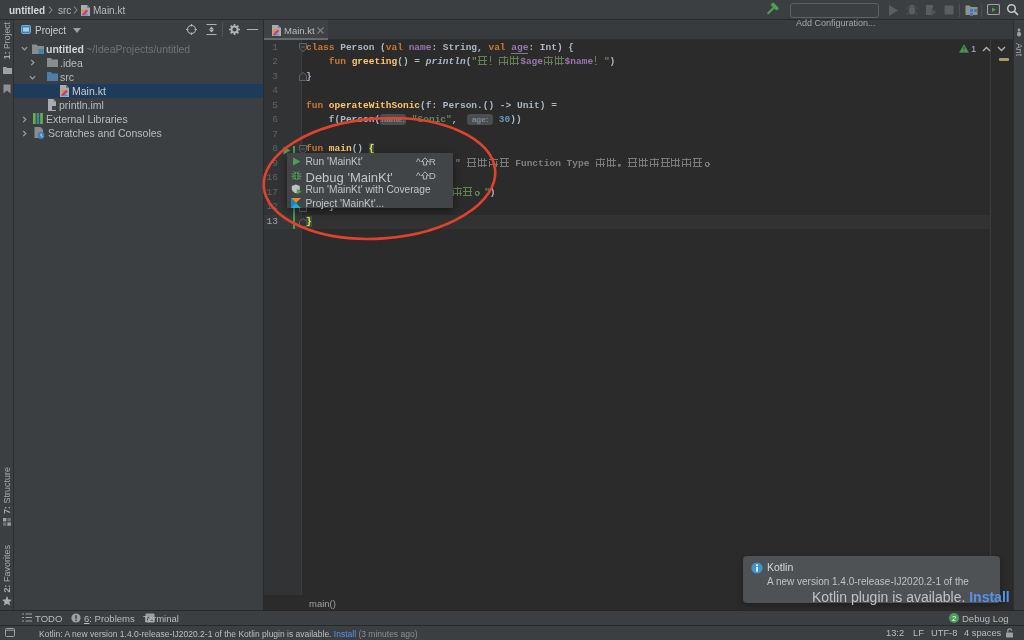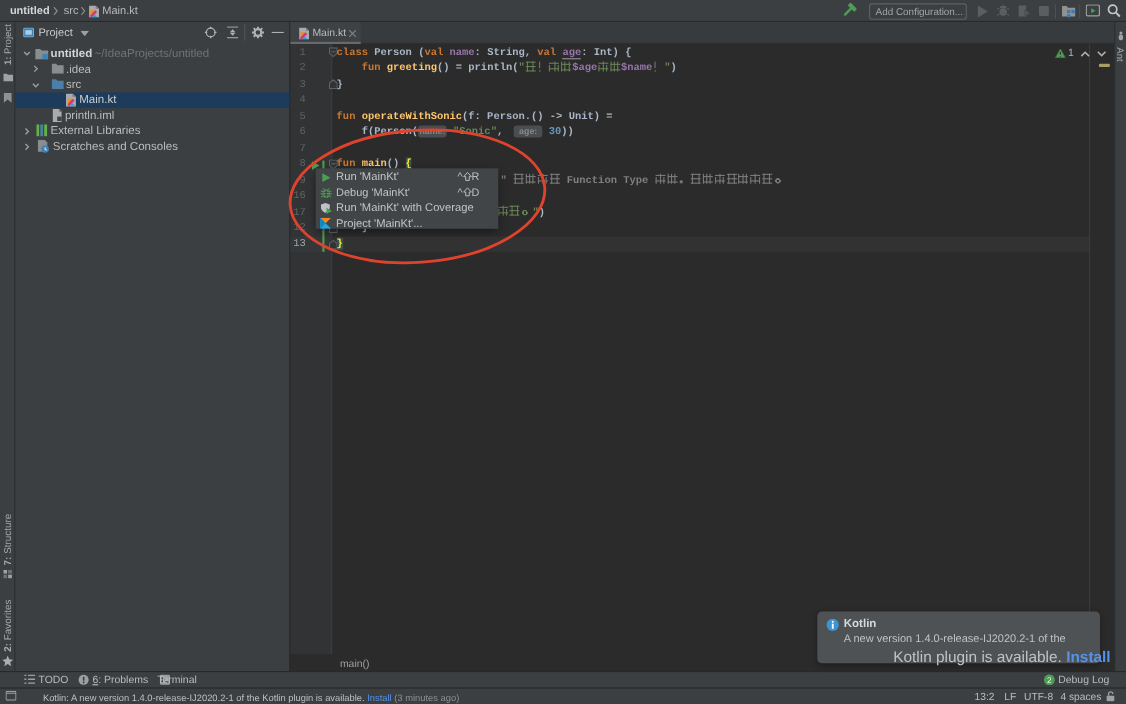--- a/index.html
+++ b/index.html
@@ -12,21 +12,21 @@
 #splitter{left:263px;top:20px;width:1px;height:590px;background:#282A2B}
 #tabbar{left:264px;top:20px;width:749px;height:20px;background:#383B3D;border-bottom:1px solid #2C2E30}
 #gutter{left:264px;top:40px;width:38px;height:555px;background:#313335;border-right:1px solid #3A3D40}
 #editor{left:303px;top:40px;width:710px;height:555px;background:#2B2B2B}
 #crumbs{left:264px;top:595px;width:749px;height:15px;background:#2B2B2B}
 #toolbar2{left:0;top:610px;width:1024px;height:15px;background:#3C3F41;border-top:1px solid #282828}
 #statusbar{left:0;top:625px;width:1024px;height:15px;background:#3C3F41;border-top:1px solid #282828}
 
 .ui{font-size:10px;color:#BBBBBB}
 .code{font-family:"Liberation Mono",monospace;font-size:9.5px;font-weight:bold;line-height:14.5px;white-space:pre;color:#A9B7C6}
-.kw{color:#CC7832}.fn{color:#FFC66D}.st{color:#6A8759}.nm{color:#6897BB}.pp{color:#9876AA}.cm{color:#808080}.it{}
+.kw{color:#CC7832}.fn{color:#FFC66D}.st{color:#6A8759}.nm{color:#6897BB}.pp{color:#9876AA}.cm{color:#808080}.it{font-style:italic}
 .brace{background:#3B514D;color:#FFEF28}
 .lnum{font-family:"Liberation Mono",monospace;font-size:9.5px;line-height:14.5px;color:#606366;text-align:right;width:14px}
 .chip{display:inline-block;box-sizing:border-box;background:#4A4E50;color:#85898D;border-radius:3px;font-size:8px;font-family:"Liberation Sans",sans-serif;line-height:9px;padding:1px 0;text-align:center;vertical-align:0.5px}
 
 i{font-style:normal}
 .cg{display:inline-block;width:9.2px;height:9px;margin:0 .8px;vertical-align:-1px;opacity:.92;
 background:
  linear-gradient(currentColor,currentColor) 0 0/9.2px 1px no-repeat,
  linear-gradient(currentColor,currentColor) 0 4px/9.2px 1px no-repeat,
  linear-gradient(currentColor,currentColor) 0 8px/9.2px 1px no-repeat,
@@ -83,21 +83,21 @@
 </svg>
 <div class="abs" style="left:93px;top:4.5px;font-size:10px;color:#BBBBBB">Main.kt</div>
 
 <svg class="abs" style="left:766px;top:2px" width="16" height="16" viewBox="0 0 16 16">
  <g transform="rotate(45 8 5)">
       <rect x="4" y="2.2" width="8.6" height="3.8" rx="1.2" fill="#4D9D54"></rect>
       <rect x="7.2" y="5" width="2.2" height="9.5" rx="1" fill="#4D9D54"></rect>
     </g>
 </svg>
 <div class="abs" style="left:790px;top:3px;width:89px;height:15px;border:1px solid #5E6162;border-radius:3px"></div>
-<div class="abs" style="left:796px;top:6px;font-size:9px;color:#A2A5A8">Add Configuration...</div>
+<div class="abs" style="left:796px;top:18px;font-size:9px;color:#A2A5A8">Add Configuration...</div>
 
 <svg class="abs" style="left:888px;top:5px" width="10" height="11" viewBox="0 0 10 11">
     <path d="M1 0 L10 5.5 L1 11 Z" fill="#5B5E60"></path>
   </svg>
 <svg class="abs" style="left:906px;top:4px" width="12" height="12" viewBox="0 0 12 12">
     <circle cx="6" cy="7" r="3.4" fill="#5B5E60"></circle>
     <rect x="3" y="1.5" width="6" height="2" rx="1" fill="#5B5E60"></rect>
     <path d="M0.5 4.5l2-1M11.5 4.5l-2-1M0.5 10l2-1M11.5 10l-2-1M6 0v2" stroke="#5B5E60" stroke-width="1"></path>
   </svg>
 <svg class="abs" style="left:925px;top:4px" width="12" height="12" viewBox="0 0 12 12">
@@ -330,21 +330,21 @@
 <div class="abs" style="left:305.5px;top:156px;font-size:10.2px;color:#C2C4C6">Run 'MainKt'</div>
 <div class="abs" style="left:416px;top:155.5px;width:26px;font-size:9.9px;color:#BDBFC1;white-space:nowrap">^<svg width="8" height="9" viewBox="0 0 8 9" style="vertical-align:-1px">
       <path d="M4 0.8 L7.5 4.6 H5.6 V8 H2.4 V4.6 H0.5 Z" fill="none" stroke="#BDBFC1" stroke-width="0.9"></path>
     </svg>R</div>
 <svg class="abs" style="left:291px;top:169.5px" width="11" height="11" viewBox="0 0 11 11">
 <path d="M3.8 2.4 L2.6 1 M7.2 2.4 L8.4 1" stroke="#57A85C" stroke-width="0.9" fill="none"></path>
 <path d="M2.7 4.4 L0.7 3.5 M2.5 6.3 H0.4 M2.8 8 L1 9.2 M8.3 4.4 L10.3 3.5 M8.5 6.3 H10.6 M8.2 8 L10 9.2" stroke="#57A85C" stroke-width="0.9" fill="none"></path>
 <ellipse cx="5.5" cy="6" rx="2.9" ry="3.6" fill="#4D9D54" stroke="#57A85C" stroke-width="0.8"></ellipse>
 <path d="M5.5 2.4 V9.6 M2.8 4.8 H8.2 M2.8 7.2 H8.2" stroke="#35393B" stroke-width="0.8"></path>
 </svg>
-<div class="abs" style="left:305.5px;top:170px;font-size:10px;color:#C2C4C6">Debug 'MainKt'</div>
+<div class="abs" style="left:305.5px;top:170px;font-size:13px;color:#C2C4C6">Debug 'MainKt'</div>
 <div class="abs" style="left:416px;top:169.5px;width:26px;font-size:9.9px;color:#BDBFC1;white-space:nowrap">^<svg width="8" height="9" viewBox="0 0 8 9" style="vertical-align:-1px">
       <path d="M4 0.8 L7.5 4.6 H5.6 V8 H2.4 V4.6 H0.5 Z" fill="none" stroke="#BDBFC1" stroke-width="0.9"></path>
     </svg>D</div>
 <svg class="abs" style="left:291px;top:183.5px" width="11" height="11" viewBox="0 0 11 11">
     <path d="M4.8 0.6 L8.8 2 V5 C8.8 7.4 4.8 9.4 4.8 9.4 C4.8 9.4 0.8 7.4 0.8 5 V2 Z" fill="#BFC1C3"></path>
     <path d="M5.8 4.8 L10.8 7.8 L5.8 10.6z" fill="#4D9D54"></path>
   </svg>
 <div class="abs" style="left:305.5px;top:184px;font-size:10.2px;color:#C2C4C6">Run 'MainKt' with Coverage</div>
 <svg class="abs" style="left:291px;top:198px" width="10" height="10" viewBox="0 0 10 10">
     <path d="M0 0h10L5 5z" fill="#F8871E"></path>
@@ -352,21 +352,21 @@
     <path d="M0 0l5 5-5 5z" fill="#1287b9"></path>
   </svg>
 <div class="abs" style="left:305.5px;top:197.5px;font-size:10.2px;color:#C2C4C6">Project 'MainKt'...</div>
 
 <div class="abs" style="left:743px;top:556px;width:257px;height:47px;background:#4E5254;border-radius:4px;box-shadow:0 2px 6px rgba(0,0,0,.3)"></div>
 <svg class="abs" style="left:751px;top:562px" width="12" height="12" viewBox="0 0 12 12">
     <circle cx="6" cy="6" r="5.6" fill="#3E94D1"></circle>
     <rect x="5.2" y="2.4" width="1.7" height="1.7" fill="#fff"></rect>
     <rect x="5.2" y="5" width="1.7" height="4.6" fill="#fff"></rect>
   </svg>
-<div class="abs" style="left:767px;top:561px;font-size:10.5px;font-weight:bold;color:#D6D8DA">Kotlin</div>
+<div class="abs" style="left:767px;top:561px;font-size:10.5px;font-weight:normal;color:#D6D8DA">Kotlin</div>
 <div class="abs" style="left:767px;top:576px;font-size:10px;color:#C0C3C5">A new version 1.4.0-release-IJ2020.2-1 of the</div>
 <div class="abs" style="left:812px;top:589px;font-size:14px;color:#C0C3C5">Kotlin plugin is available. <span style="color:#5693E8;font-weight:bold">Install</span></div>
 
 <svg class="abs" style="left:22px;top:613px" width="10" height="9" viewBox="0 0 10 9">
     <path d="M0 1h2M0 4.5h2M0 8h2M3.5 1h6.5M3.5 4.5h6.5M3.5 8h6.5" stroke="#9DA0A2" stroke-width="1.2"></path>
   </svg>
 <div class="abs ui" style="left:35px;top:612.5px;font-size:9.5px">TODO</div>
 <svg class="abs" style="left:71px;top:612.5px" width="10" height="10" viewBox="0 0 10 10">
     <circle cx="5" cy="5" r="4.6" fill="#9DA0A2"></circle>
     <rect x="4.3" y="2.2" width="1.5" height="3.6" fill="#3C3F41"></rect>

